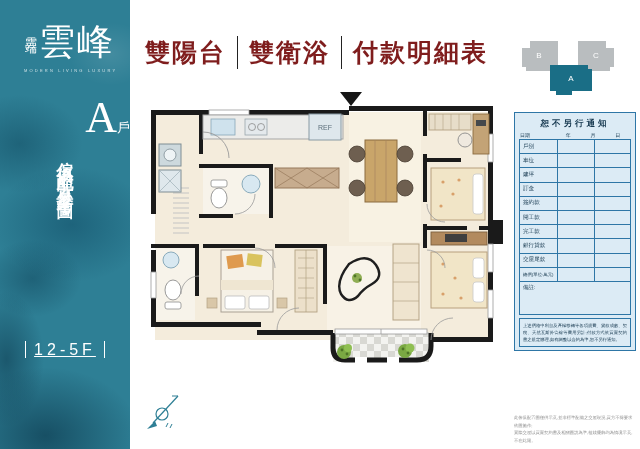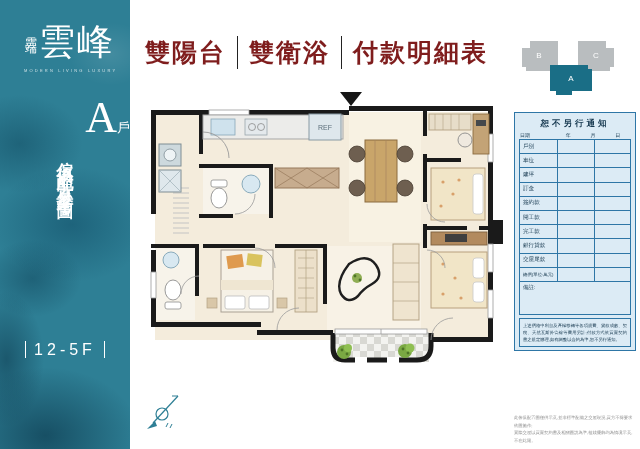--- a/index.html
+++ b/index.html
@@ -24,21 +24,21 @@
             letter-spacing:2.2px;opacity:.75;text-align:center;white-space:nowrap;}
   .unit{position:absolute;left:0;top:92px;width:130px;text-align:right;
         font-family:"Liberation Serif","DejaVu Serif",serif;}
   .unit-letter{font-size:44px;}
   .unit-suffix{font-size:13px;}
   .caption{position:absolute;left:0;top:148px;width:130px;display:flex;justify-content:center;}
   .caption-inner{writing-mode:vertical-rl;font-size:17px;letter-spacing:7px;font-weight:bold;
                  font-family:"Liberation Serif","DejaVu Serif",serif;}
   .floors{position:absolute;left:0;top:341px;width:130px;text-align:center;
           font-size:16px;letter-spacing:4px;font-weight:300;}
-  .floors span{border-left:1.5px solid #fff;border-right:1.5px solid #fff;padding:0 8px;}
+  .floors span{border-left:1.5px solid #fff;border-right:1.5px solid #fff;padding:0 8px;text-decoration:underline;}
   
   .headline{position:absolute;left:145px;top:36px;color:#7f1d1d;
             font-family:"Liberation Serif","DejaVu Serif",serif;font-weight:bold;
             font-size:25px;letter-spacing:2px;display:flex;align-items:center;}
   .hl-item:not(:last-child){border-right:1.6px solid #222;padding-right:11px;margin-right:11px;}
   
   .keyplan{position:absolute;left:512px;top:28px;}
   
   .ptable{position:absolute;left:514px;top:112px;width:122px;box-sizing:border-box;
           background:var(--table_bg,#dcebf5);border:1px solid var(--table_border,#2e76a6);

